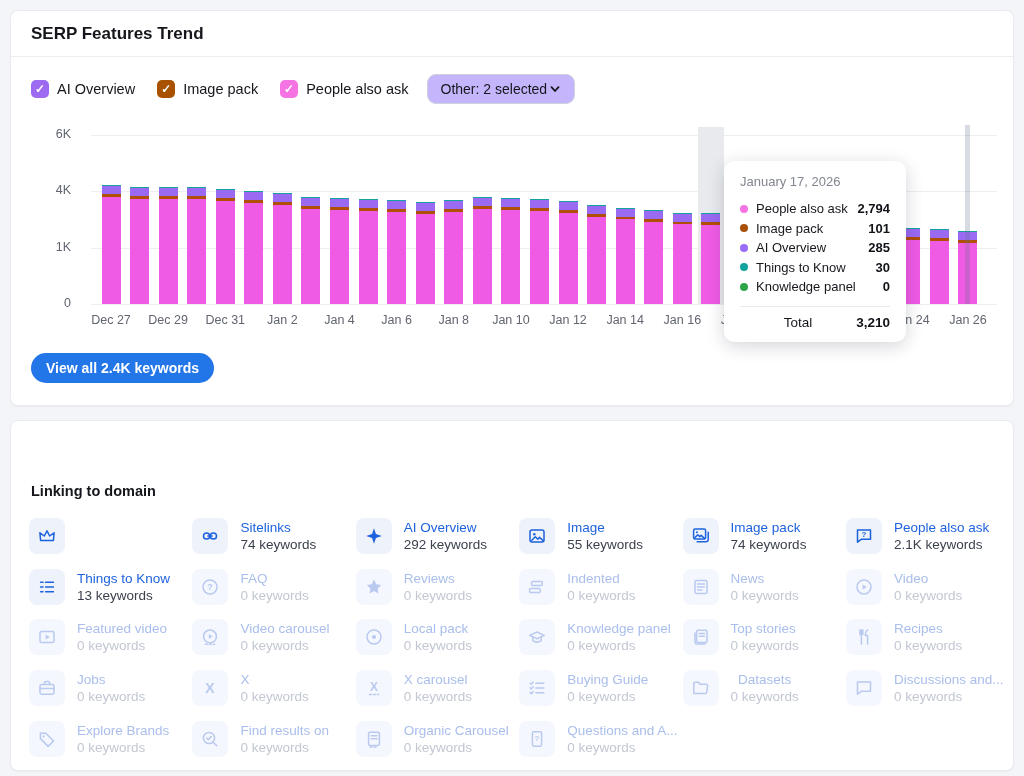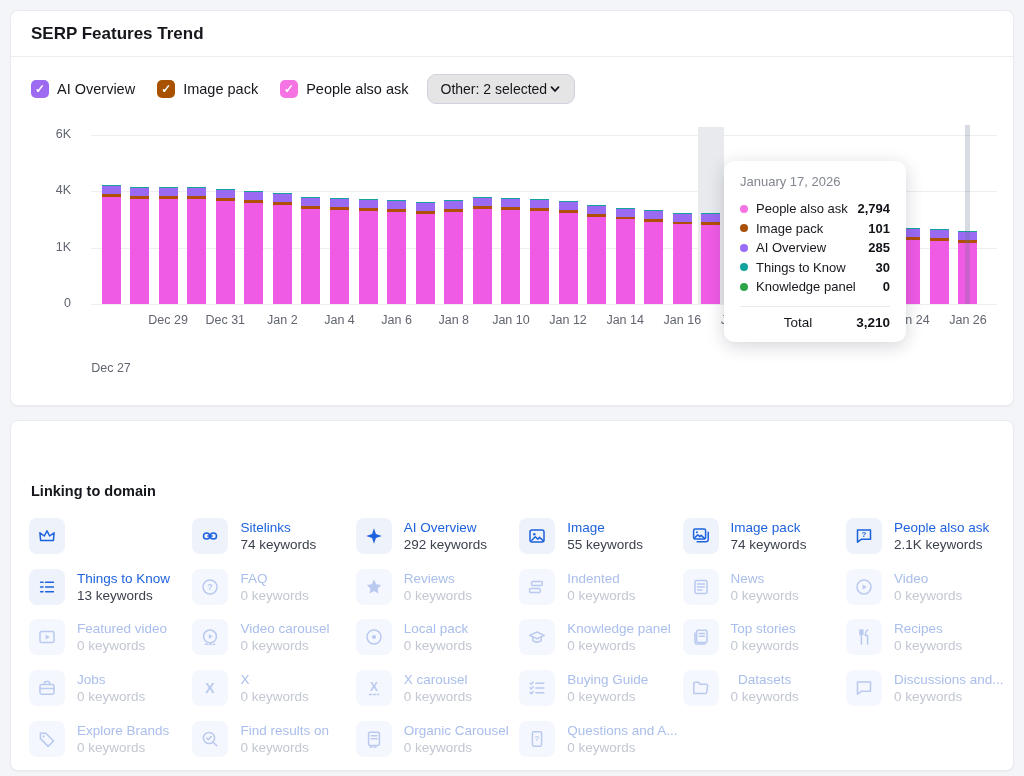--- a/index.html
+++ b/index.html
@@ -12,21 +12,21 @@
 
   .card-header { position:absolute; left:0; top:0; width:100%; height:46px; border-bottom:1px solid #EBEDF1; }
   .card-title { position:absolute; left:20px; top:13px; font-size:17px; font-weight:700; color:#15171C; }
 
   
   .controls { position:absolute; left:20px; right:20px; top:62px; height:32px; display:flex; align-items:center; }
   .filters { display:flex; align-items:center; gap:22px; }
   .filter { display:flex; align-items:center; gap:8px; cursor:pointer; }
   .checkbox { width:18px; height:18px; border-radius:5px; display:flex; align-items:center; justify-content:center; color:#fff; font-size:12px; font-weight:700; }
   .filter-label { font-size:14.5px; color:#15171C; }
-  .dropdown { margin-left:18px; height:30px; border:1px solid #CDD2DC; border-radius:9px; background:#e5e5e5; display:flex; align-items:center; gap:2px; padding:0 13px; font-size:14px; color:#15171C; cursor:pointer; }
+  .dropdown { margin-left:18px; height:30px; border:1px solid #CDD2DC; border-radius:9px; background:#c4b5fd; display:flex; align-items:center; gap:2px; padding:0 13px; font-size:14px; color:#15171C; cursor:pointer; }
   .time-tabs { margin-left:auto; display:flex; align-items:center; gap:23px; }
   .time-tab { font-size:15px; font-weight:600; color:#16181D; cursor:pointer; padding-bottom:4px; border-bottom:3px solid transparent; }
   .time-tab.active { color:#1A63D8; border-bottom-color:#1A63D8; }
 
   
   #chart-region { position:absolute; left:10px; top:112px; width:984px; height:225px; }
   #plot { position:absolute; left:70px; top:12px; width:906px; height:169px; }
   .gridline { position:absolute; left:0; width:100%; height:1px; background:#ECEEF2; }
   .y-label { position:absolute; left:0; width:50px; text-align:right; font-size:12.5px; color:#61656F; }
   .x-label { position:absolute; width:70px; text-align:center; font-size:12.5px; color:#61656F; top:178px; }
@@ -136,21 +136,21 @@
         <div class="gridline" style="top: 112.667px;"></div>
         <div class="gridline" style="top: 56.3333px;"></div>
         <div class="gridline" style="top: 0px;"></div>
         <div class="hl-band" style="left: 606.886px; width: 26px; top: -8px; height: 177px;"></div>
         <div class="bar" style="left: 10.5px; z-index: 1;">
           <div class="bar-seg" style="height: 106.892px; background: rgb(239, 91, 229);"></div>
           <div class="bar-seg" style="height: 2.81667px; background: rgb(176, 79, 8);"></div>
           <div class="bar-seg" style="height: 8.0275px; background: rgb(154, 106, 242);"></div>
           <div class="bar-seg" style="height: 1px; background: rgb(18, 163, 158);"></div>
         </div>
-        <div class="x-label" style="left: -15px; margin-top: 48px;">Dec 27</div>
+        <div class="x-label" style="left: -15px;">Dec 27</div>
         <div class="bar" style="left: 39.066px; z-index: 1;">
           <div class="bar-seg" style="height: 105.203px; background: rgb(239, 91, 229);"></div>
           <div class="bar-seg" style="height: 2.81667px; background: rgb(176, 79, 8);"></div>
           <div class="bar-seg" style="height: 8.0275px; background: rgb(154, 106, 242);"></div>
           <div class="bar-seg" style="height: 1px; background: rgb(18, 163, 158);"></div>
         </div>
         <div class="bar" style="left: 67.632px; z-index: 1;">
           <div class="bar-seg" style="height: 105.203px; background: rgb(239, 91, 229);"></div>
           <div class="bar-seg" style="height: 2.81667px; background: rgb(176, 79, 8);"></div>
           <div class="bar-seg" style="height: 8.0275px; background: rgb(154, 106, 242);"></div>
@@ -340,20 +340,21 @@
         </div>
         <div class="x-label" style="left: 841.98px;">Jan 26</div>
         <div class="crosshair" style="left: 874.48px; width: 5px; top: -10px; height: 179px;"></div>
       </div>
   <div class="y-label" style="top: 173px;">0</div>
       <div class="y-label" style="top: 116.667px;">1K</div>
       <div class="y-label" style="top: 60.3333px;">4K</div>
       <div class="y-label" style="top: 4px;">6K</div>
     </div>
 
+  <button class="view-all-btn">View all 2.4K keywords</button>
 </div>
 
 <div class="card" id="card-features">
   <div class="subtitle">Linking to domain</div>
   <div id="features-grid">
       <div class="feature-item active" style="left: 18px; top: 97px;">
         <span class="feature-icon">
           <svg width="20" height="20" viewBox="0 0 20 20" fill="none" stroke="currentColor" stroke-width="1.5" stroke-linecap="round" stroke-linejoin="round">
             <path d="M3.6 14.5 2.9 6.8 7.3 10 10 4.8 12.7 10 17.1 6.8 16.4 14.5 Z"></path>
           </svg>

